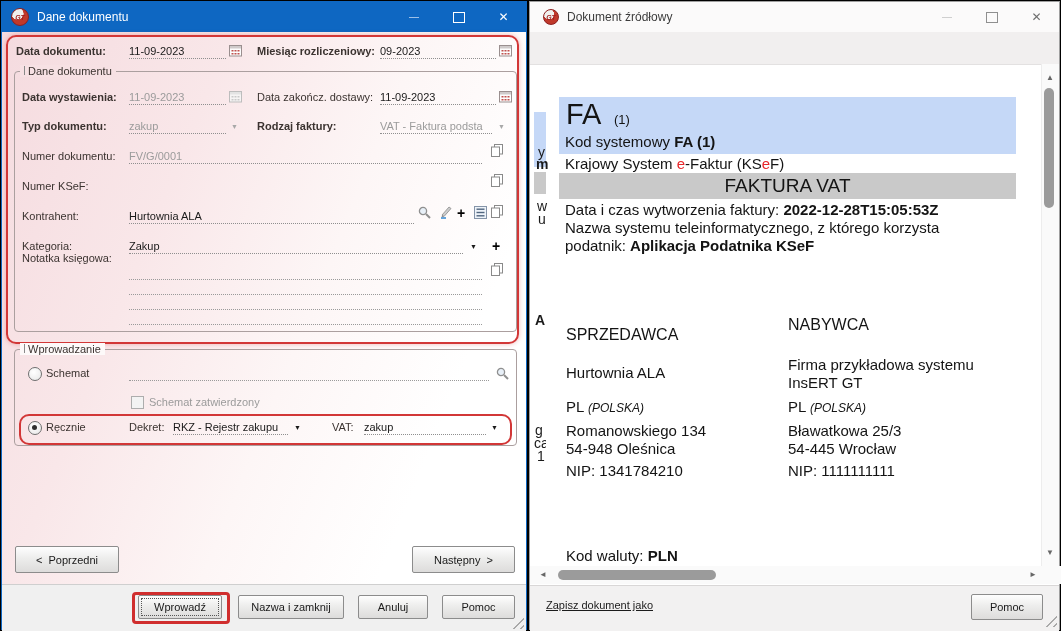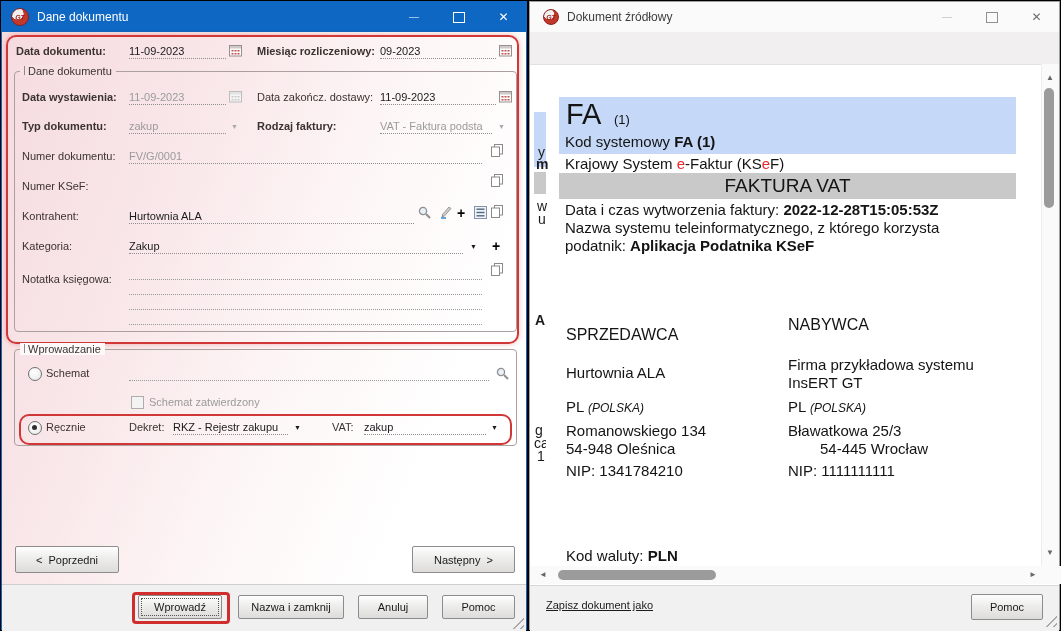--- a/index.html
+++ b/index.html
@@ -221,21 +221,21 @@
             <rect x="3.5" y="0.5" width="8" height="9.5" fill="#fff" stroke="#8a8a8a"></rect>
             <rect x="0.5" y="3" width="8" height="9.5" fill="#fff" stroke="#8a8a8a"></rect>
           </svg>
       </span>
 
       <span class="lbl" style="left:20px;top:208px;">Kategoria:</span>
       <span class="val" style="left:127px;top:207px;width:334px;">Zakup</span>
       <span class="arrow" style="left:468px;top:211px;">▼</span>
       <span class="plus" style="left:490px;top:208px;">+</span>
 
-      <span class="lbl" style="left:20px;top:241px;">Notatka księgowa:</span>
+      <span class="lbl" style="left:20px;top:220px;">Notatka księgowa:</span>
       <span class="icon" style="left:489px;top:231px;">
         <svg width="13" height="13" viewBox="0 0 13 13">
             <rect x="3.5" y="0.5" width="8" height="9.5" fill="#fff" stroke="#8a8a8a"></rect>
             <rect x="0.5" y="3" width="8" height="9.5" fill="#fff" stroke="#8a8a8a"></rect>
           </svg>
       </span>
       <div class="noteline" style="left:127px;top:247px;width:353px;"></div>
       <div class="noteline" style="left:127px;top:262px;width:353px;"></div>
       <div class="noteline" style="left:127px;top:277px;width:353px;"></div>
       <div class="noteline" style="left:127px;top:292px;width:353px;"></div>
@@ -328,21 +328,21 @@
     <span class="doc" style="left:36px;top:362px;">Hurtownia ALA</span>
     <span class="doc" style="left:36px;top:396px;"><span>PL</span> <span class="small-caps">(POLSKA)</span></span>
     <span class="doc" style="left:36px;top:420px;">Romanowskiego 134</span>
     <span class="doc" style="left:36px;top:438px;">54-948 Oleśnica</span>
     <span class="doc" style="left:36px;top:460px;">NIP: 1341784210</span>
 
     <span class="doc" style="left:258px;top:354px;">Firma przykładowa systemu</span>
     <span class="doc" style="left:258px;top:372px;">InsERT GT</span>
     <span class="doc" style="left:258px;top:396px;"><span>PL</span> <span class="small-caps">(POLSKA)</span></span>
     <span class="doc" style="left:258px;top:420px;">Bławatkowa 25/3</span>
-    <span class="doc" style="left:258px;top:438px;margin-left:32px;">54-445 Wrocław</span>
+    <span class="doc" style="left:258px;top:438px;">54-445 Wrocław</span>
     <span class="doc" style="left:258px;top:460px;">NIP: 1111111111</span>
 
     <span class="doc" style="left:36px;top:545px;"><span>Kod waluty: </span><span class="bd">PLN</span></span>
 
     <div class="vscroll-track" style="left:511px;top:62px;width:17px;height:502px;"></div>
     <span class="sarrow" style="left:516px;top:72px;">▲</span>
     <div class="thumb-v" style="left:514px;top:86px;width:10px;height:120px;"></div>
     <span class="sarrow" style="left:516px;top:547px;">▼</span>
 
     <div class="abs" style="left:0;top:564px;width:531px;height:18px;background:#fafafa;"></div>

